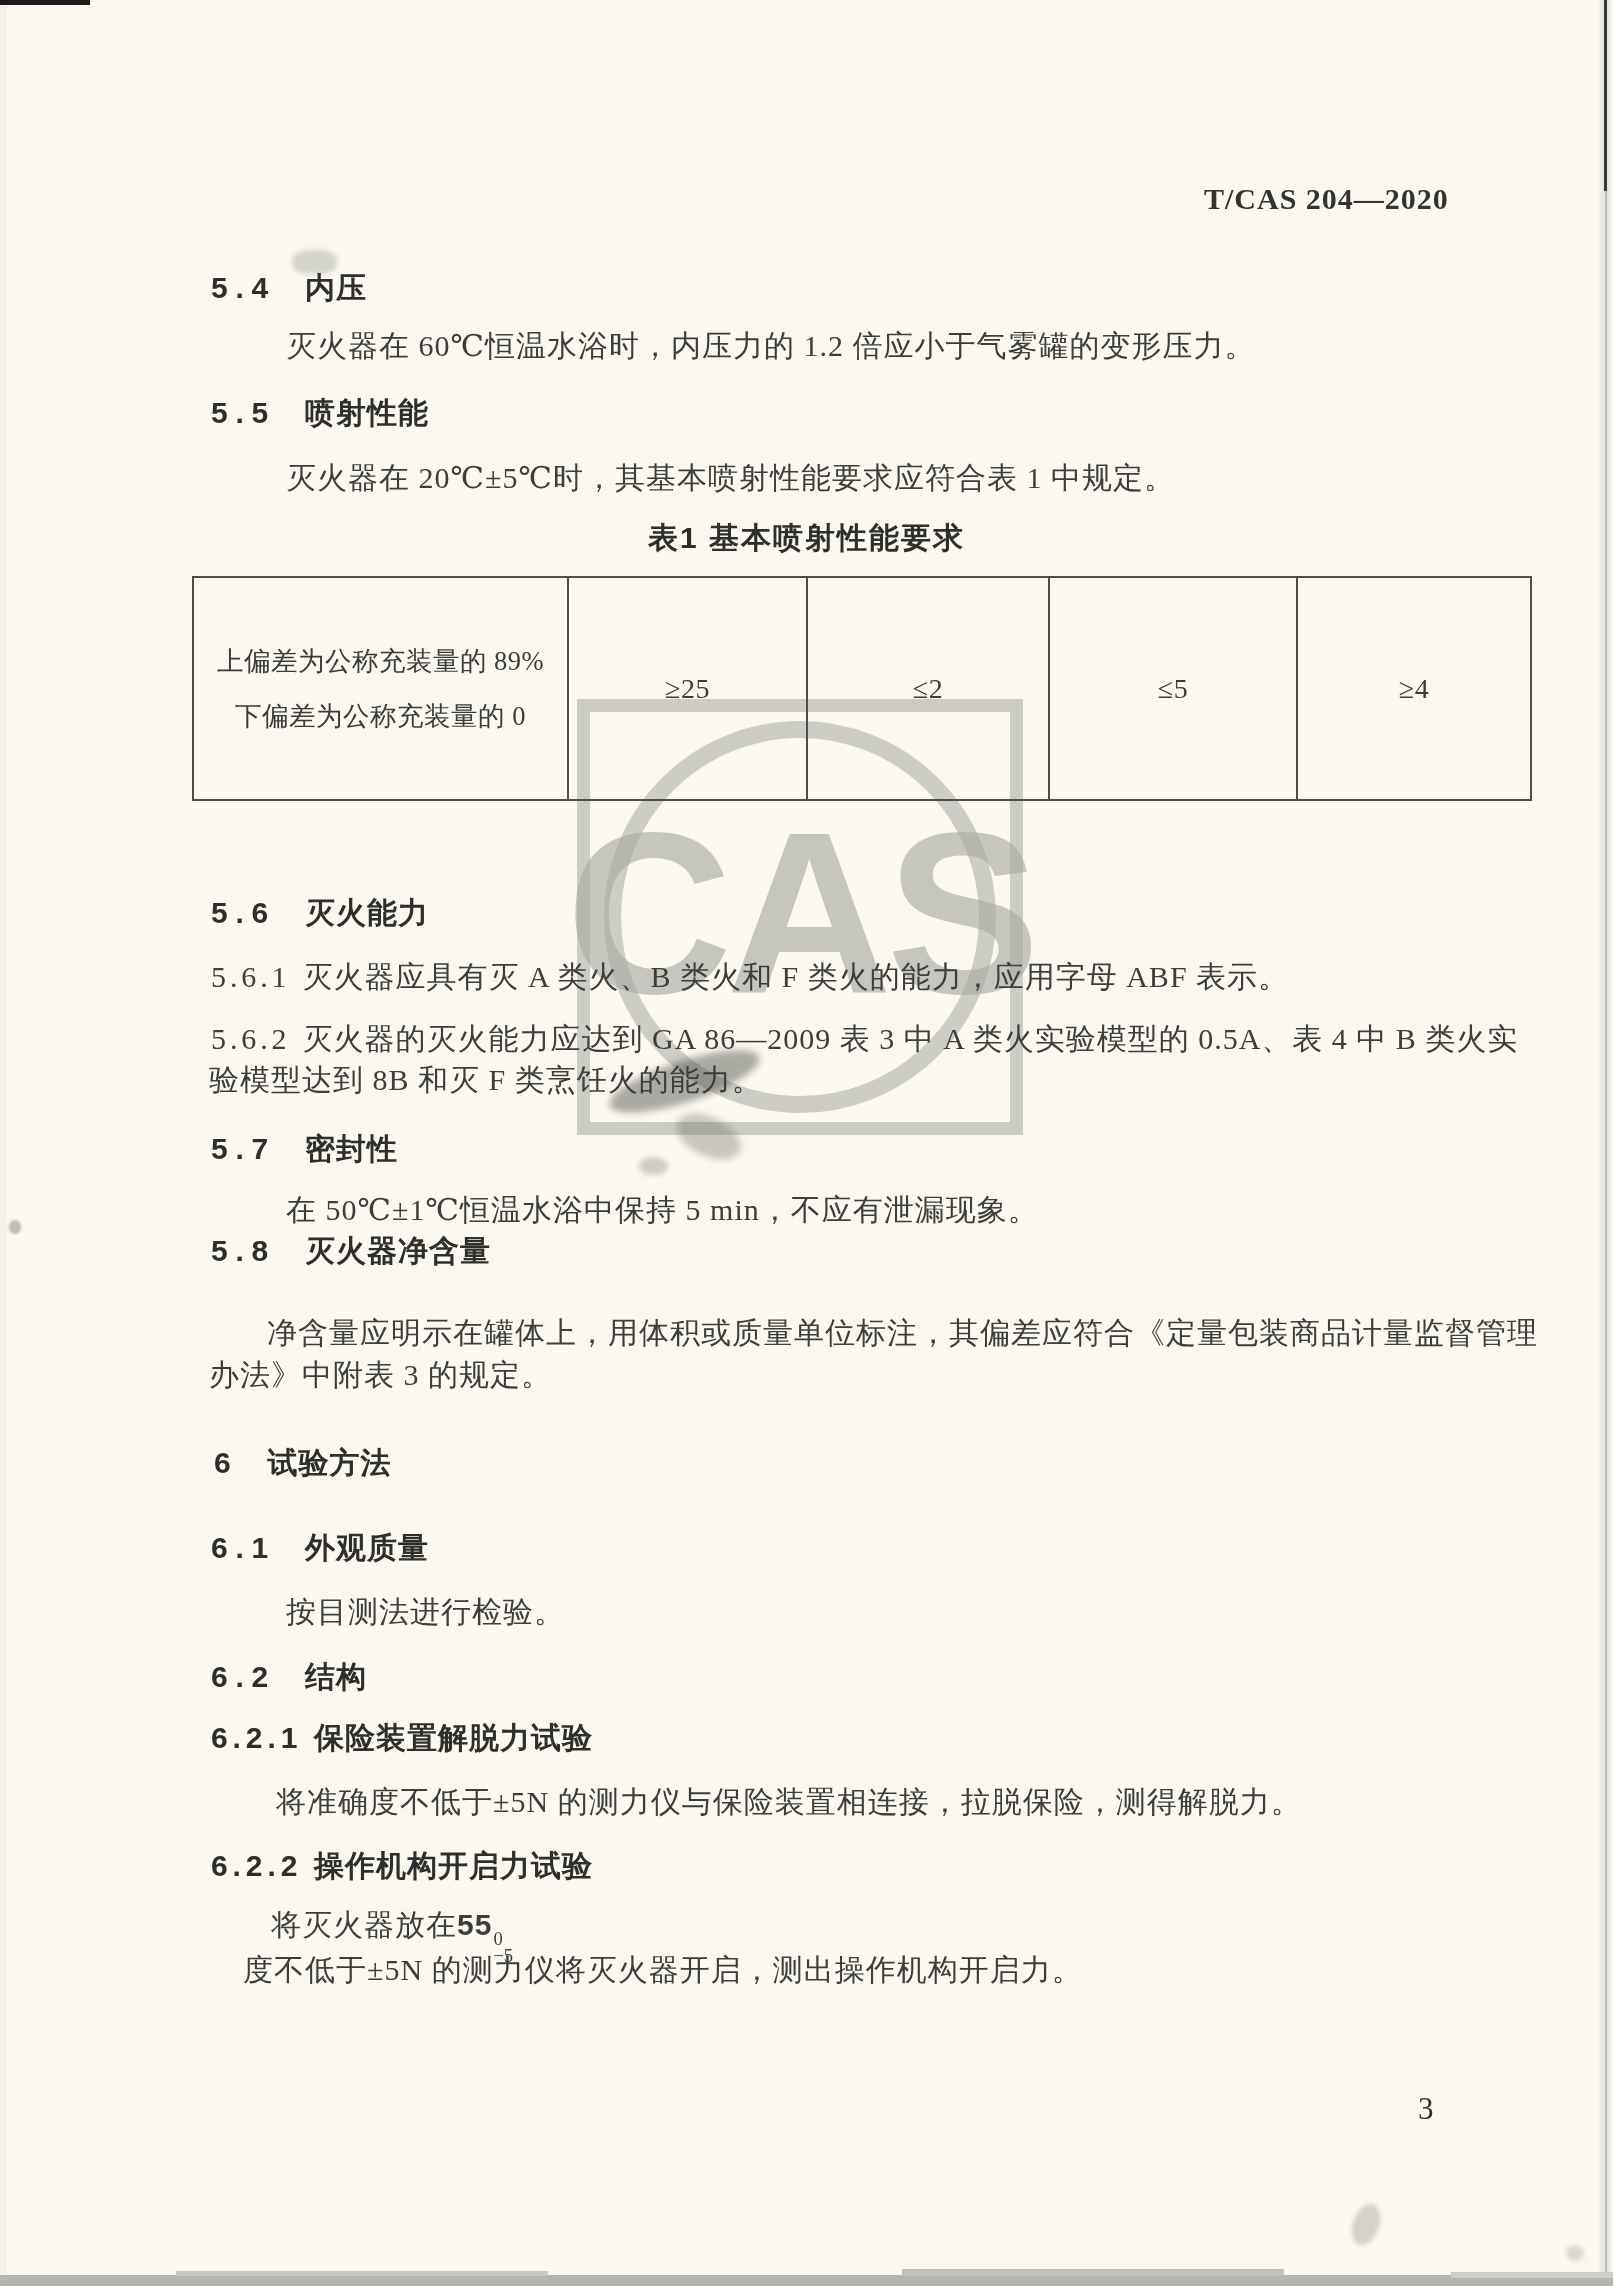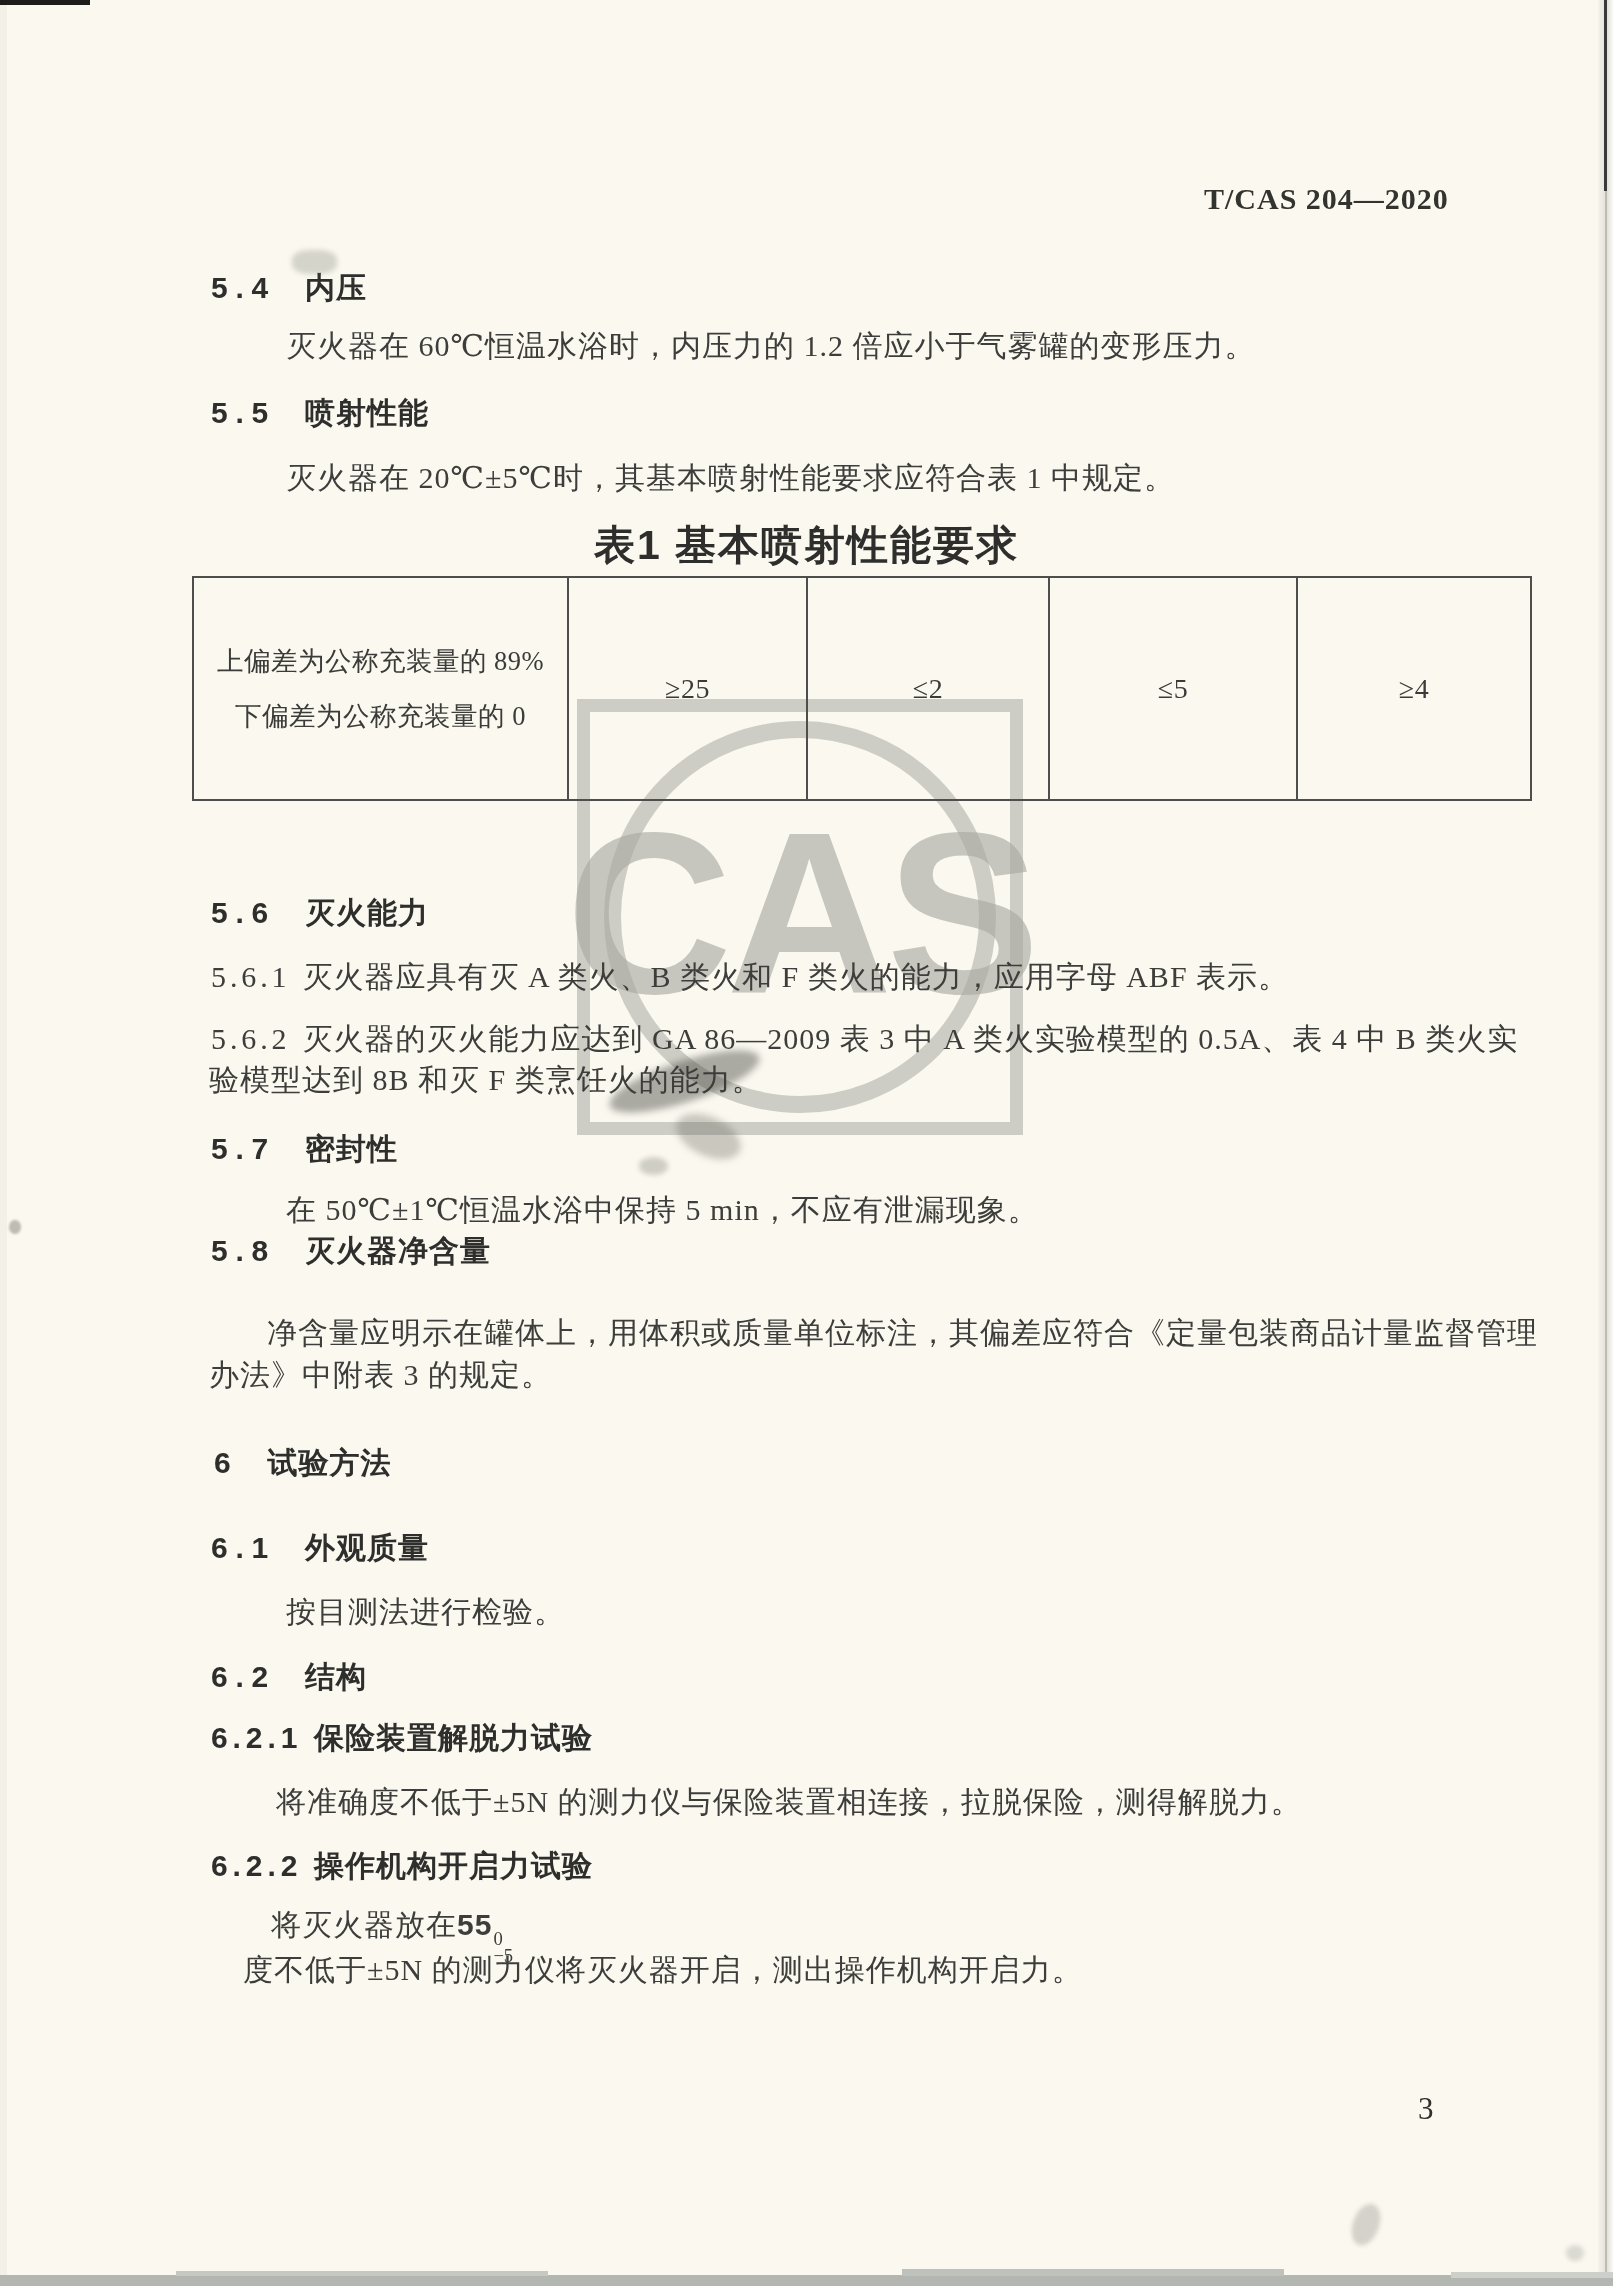--- a/index.html
+++ b/index.html
@@ -26,21 +26,21 @@
   .hd.tight .num{letter-spacing:4.9px;margin-right:11.8px;}
   .numpara .num{letter-spacing:3.9px;margin-right:12px;}
   .doc-number{
     font-family:"Liberation Serif","DejaVu Serif",serif;
     font-weight:bold;font-size:30px;letter-spacing:1px;color:#33332f;
     white-space:nowrap;
   }
   .caption{
     left:0;width:1613px;text-align:center;
     font-family:"Liberation Sans","DejaVu Sans",sans-serif;
-    font-weight:bold;font-size:41px;color:#2e2e2c;letter-spacing:2px;
+    font-weight:bold;font-size:30px;color:#2e2e2c;letter-spacing:2px;
   }
   .pagenum{font-size:31px;color:#2f2f2d;}
   
   .tol{
     display:inline-flex;flex-direction:column;align-items:flex-start;
     vertical-align:-9.8px;line-height:0.95;font-size:18.6px;letter-spacing:0;
     margin:0 2.9px 0 1px;
   }
   
   .spec-table{

